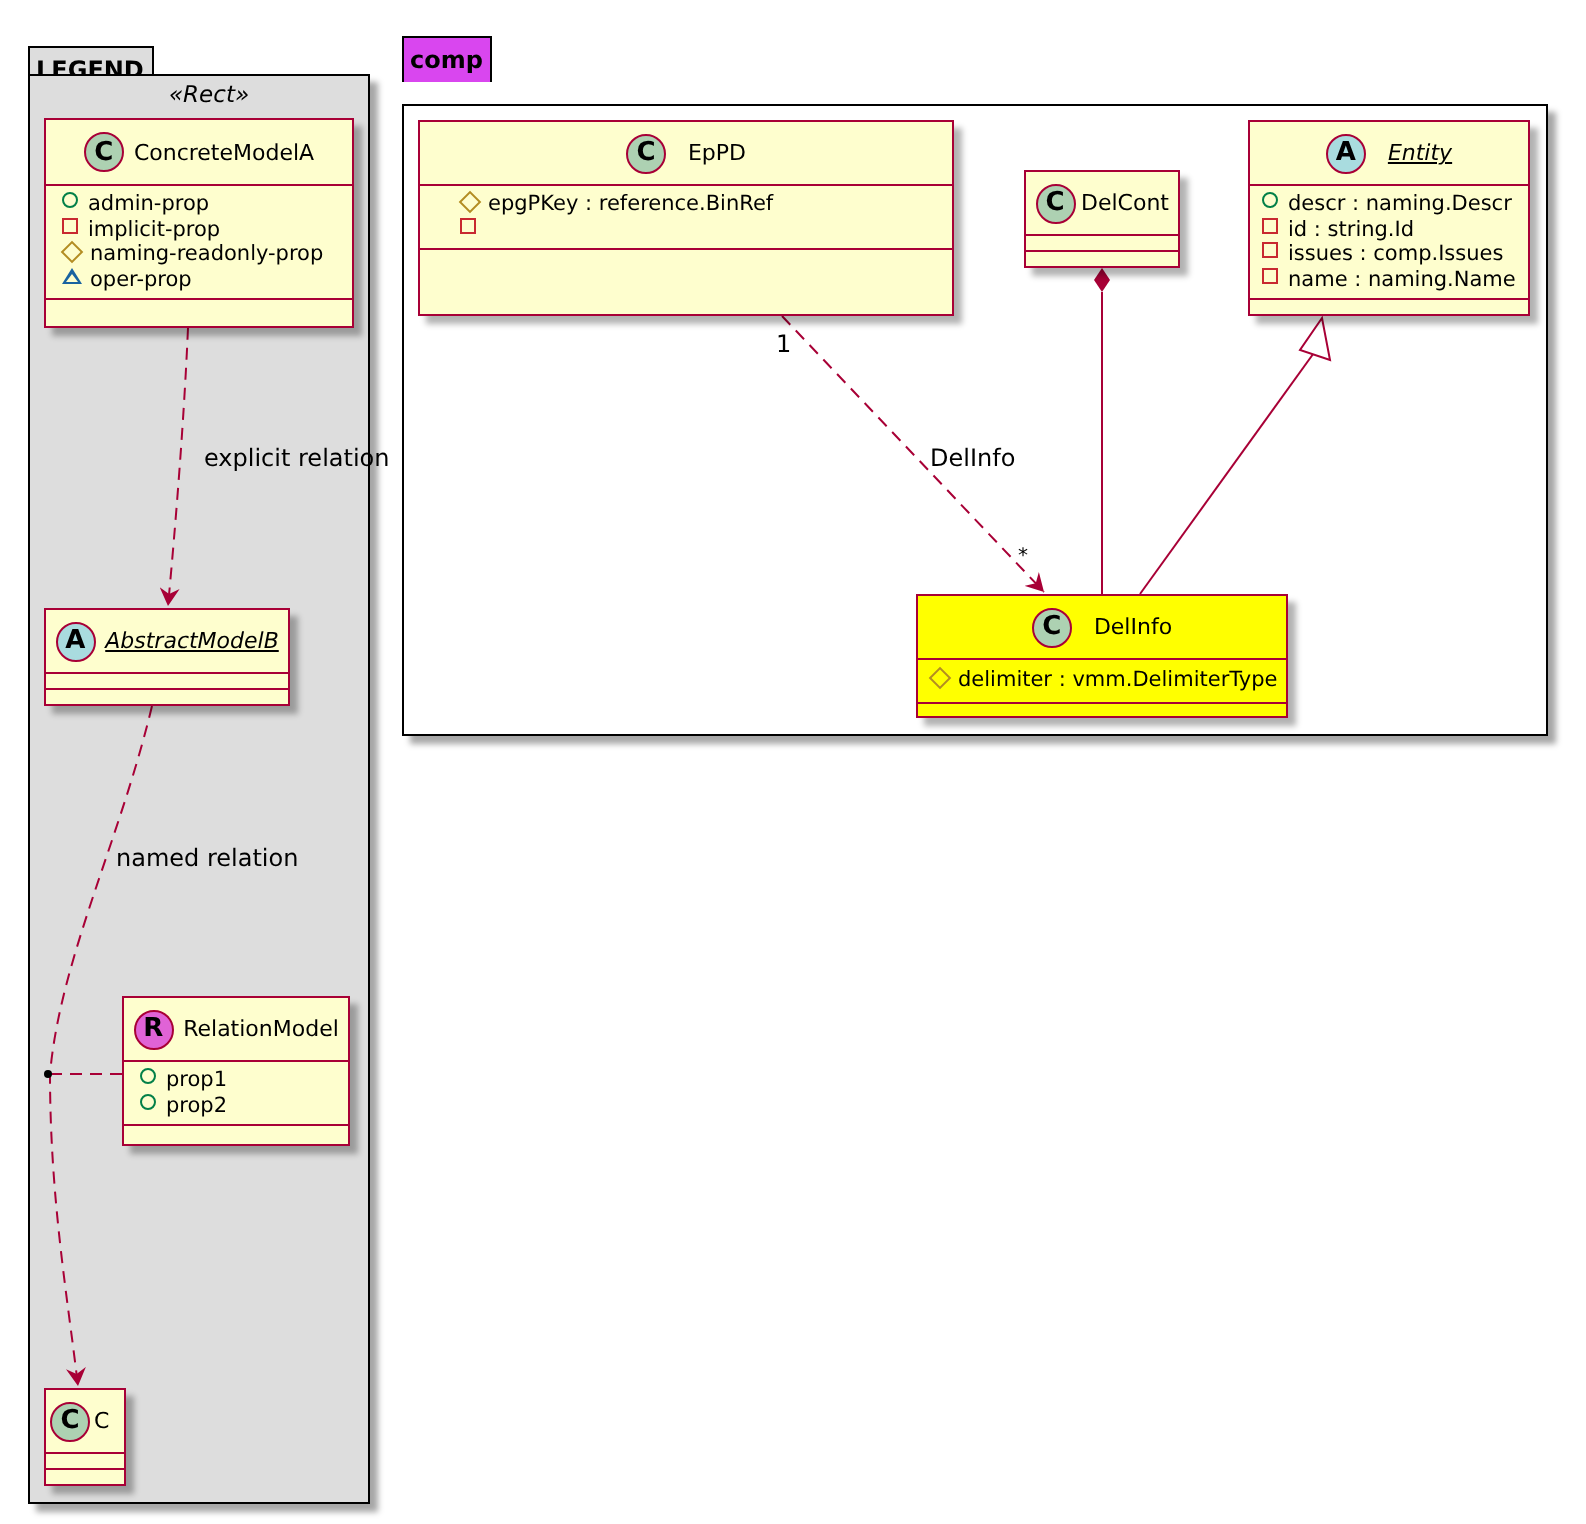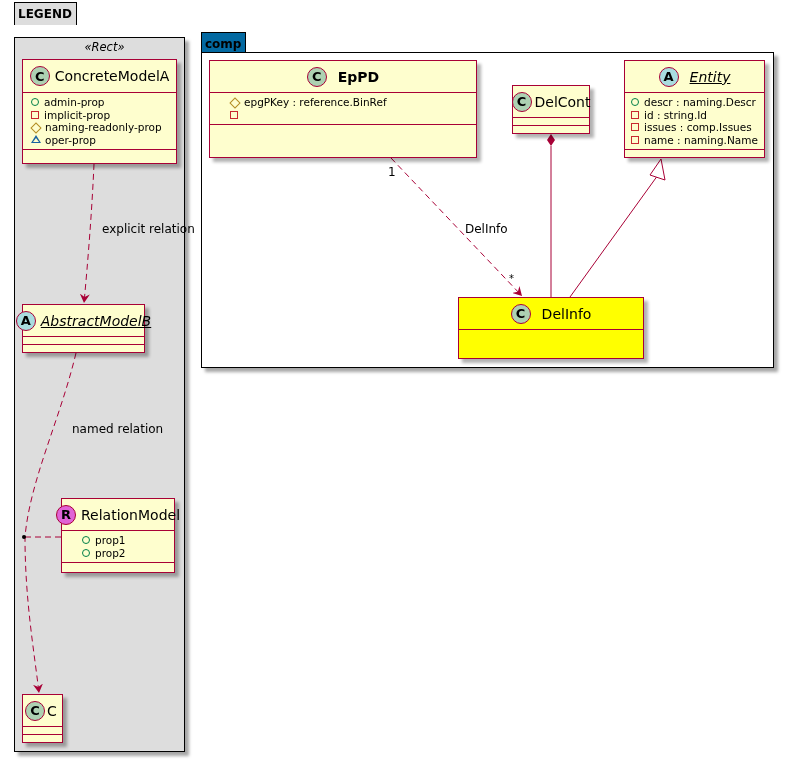--- a/index.html
+++ b/index.html
@@ -4,39 +4,39 @@
 <style>
   html, body { margin:0; padding:0; background:#ffffff; }
   body { width:793px; height:762px; position:relative; overflow:hidden;
          font-family:"DejaVu Sans", sans-serif; font-size:11px; color:#000; }
   svg.links { position:absolute; left:0; top:0; width:793px; height:762px; pointer-events:none; }
   .pkg { position:absolute; border:1.5px solid #000; box-shadow:4px 4px 3px rgba(0,0,0,0.35); }
   .pkg-tab { position:absolute; font-weight:bold; font-size:12px; padding:1px 4px 0 3px;
              border:1.5px solid #000; border-bottom:none; background:inherit;
              border-top-right-radius:0; }
   .legend { left:14px; top:37px; width:169px; height:713px; background:#dddddd; }
-  .legend-tab { left:14px; top:2px; background:#dddddd; height:21px; line-height:20px; }
+  .legend-tab { left:14px; top:23px; background:#dddddd; height:21px; line-height:20px; }
   .comp { left:201px; top:52px; width:571px; height:314px; background:#ffffff; }
-  .comp-tab { left:201px; top:32px; background:#0369a1; height:21px; line-height:20px; }
+  .comp-tab { left:201px; top:18px; background:#d946ef; height:21px; line-height:20px; }
   .stereo { position:absolute; left:14px; width:181px; top:40px; text-align:center; font-style:italic; font-size:11.5px; }
   .cls { position:absolute; background:#fefece; border:1.5px solid #a80036;
          box-shadow:4px 4px 3px rgba(0,0,0,0.3); box-sizing:border-box; }
   .cls.hl { background:#ffff00; }
   .cls-head { display:flex; align-items:center; justify-content:center; gap:5px;
               border-bottom:1.5px solid #a80036; box-sizing:border-box; padding:0 4px; }
-  .cls-name { font-size:14px; white-space:nowrap; }
+  .cls-name { font-size:11px; white-space:nowrap; }
   .cls-name.abstract { font-style:italic;text-decoration:underline; }
   .circ { width:20px; height:20px; border-radius:50%; border:1px solid #a80036;
           display:flex; align-items:center; justify-content:center;
           font-weight:bold; font-size:13px; flex:0 0 auto; box-sizing:border-box; }
   .circ.c { background:#add1b2; }
   .circ.a { background:#a9dcdf; }
   .circ.r { background:#e063d6; }
   .attrs { border-bottom:1.5px solid #a80036; padding:3px 6px 3px 6px; box-sizing:border-box; }
-  .attr { display:flex; align-items:center; gap:5px; height:12.5px; font-size:10.5px; white-space:nowrap; }
+  .attr { display:flex; align-items:flex-start; gap:5px; height:12.5px; font-size:10.5px; white-space:nowrap; }
   .ic { width:9px; height:9px; display:inline-block; flex:0 0 auto; position:relative; }
   .ic.pub { border:1px solid #038048; border-radius:50%; width:6px; height:6px; box-sizing:content-box; }
   .ic.priv { border:1px solid #c82930; width:6px; height:6px; box-sizing:content-box; }
   .ic.prot::before { content:""; position:absolute; left:1px; top:1px; width:6px; height:6px;
                      border:1px solid #b38d22; transform:rotate(45deg); }
   .ic.pkgv::before { content:""; position:absolute; left:0; top:0;
                      border-left:5px solid transparent; border-right:5px solid transparent;
                      border-bottom:8px solid #1963a0; }
   .ic.pkgv::after { content:""; position:absolute; left:2px; top:3px;
                     border-left:3px solid transparent; border-right:3px solid transparent;
@@ -71,21 +71,21 @@
   <path d="M391,158 L522,296" stroke="#a80036" stroke-width="1" fill="none" stroke-dasharray="6,4" marker-end="url(#arr)"></path>
 
   <line x1="551" y1="146" x2="551" y2="297" stroke="#a80036" stroke-width="1"></line>
   <path d="M551,134 L555,140 L551,146 L547,140 Z" fill="#a80036"></path>
 
   <line x1="570" y1="297" x2="658" y2="175" stroke="#a80036" stroke-width="1"></line>
   <path d="M661,159 L650,175 L665,180 Z" fill="#ffffff" stroke="#a80036" stroke-width="1"></path>
 </svg>
 
 <div class="lbl" style="left:90px;top:222px;margin-left:12px;">explicit relation</div>
-<div class="lbl" style="left:58px;top:422px;margin-left:14px;">named relation</div>
+<div class="lbl" style="left:58px;top:422px;">named relation</div>
 <div class="lbl" style="left:465px;top:222px;">DelInfo</div>
 <div class="lbl" style="left:388px;top:165px;">1</div>
 <div class="lbl" style="left:509px;top:273px;font-size:10px;">*</div>
 
 <div class="cls" style="left:22px;top:59px;width:155px;height:105px;">
   <div class="cls-head" style="height:33px;">
     <span class="circ c">C</span>
     <span class="cls-name">ConcreteModelA</span>
   </div>
   <div class="attrs" style="padding-left:8px;">
@@ -116,21 +116,21 @@
   </div>
   <div class="empty"></div>
   <div class="empty"></div>
 </div>
 
 <div class="cls" style="left:61px;top:498px;width:114px;height:75px;">
   <div class="cls-head" style="height:32px;">
     <span class="circ r">R</span>
     <span class="cls-name">RelationModel</span>
   </div>
-  <div class="attrs" style="padding-left:20px;">
+  <div class="attrs" style="padding-left:8px;">
     <div class="attr">
         <span class="ic pub"></span>
         <span>prop1</span>
       </div>
     <div class="attr">
         <span class="ic pub"></span>
         <span>prop2</span>
       </div>
   </div>
   <div class="empty"></div>
@@ -141,21 +141,21 @@
     <span class="circ c">C</span>
     <span class="cls-name">C</span>
   </div>
   <div class="empty"></div>
   <div class="empty"></div>
 </div>
 
 <div class="cls" style="left:209px;top:60px;width:268px;height:98px;">
   <div class="cls-head" style="height:32px;">
     <span class="circ c">C</span>
-    <span class="cls-name" style="margin-left:6px;font-weight:bold;">EpPD</span>
+    <span class="cls-name" style="margin-left:6px;">EpPD</span>
   </div>
   <div class="attrs" style="padding-left:20px;">
     <div class="attr">
         <span class="ic prot"></span>
         <span>epgPKey : reference.BinRef</span>
       </div>
     <div class="attr">
         <span class="ic priv"></span>
       </div>
   </div>
@@ -195,14 +195,20 @@
       </div>
   </div>
   <div class="empty"></div>
 </div>
 
 <div class="cls hl" style="left:458px;top:297px;width:186px;height:62px;">
   <div class="cls-head" style="height:32px;">
     <span class="circ c">C</span>
     <span class="cls-name" style="margin-left:6px;">DelInfo</span>
   </div>
+  <div class="attrs" style="padding-left:6px;padding-top:4px;padding-bottom:4px;">
+    <div class="attr">
+        <span class="ic prot"></span>
+        <span>delimiter : vmm.DelimiterType</span>
+      </div>
+  </div>
   <div class="empty"></div>
 </div>
 
 </body></html>

